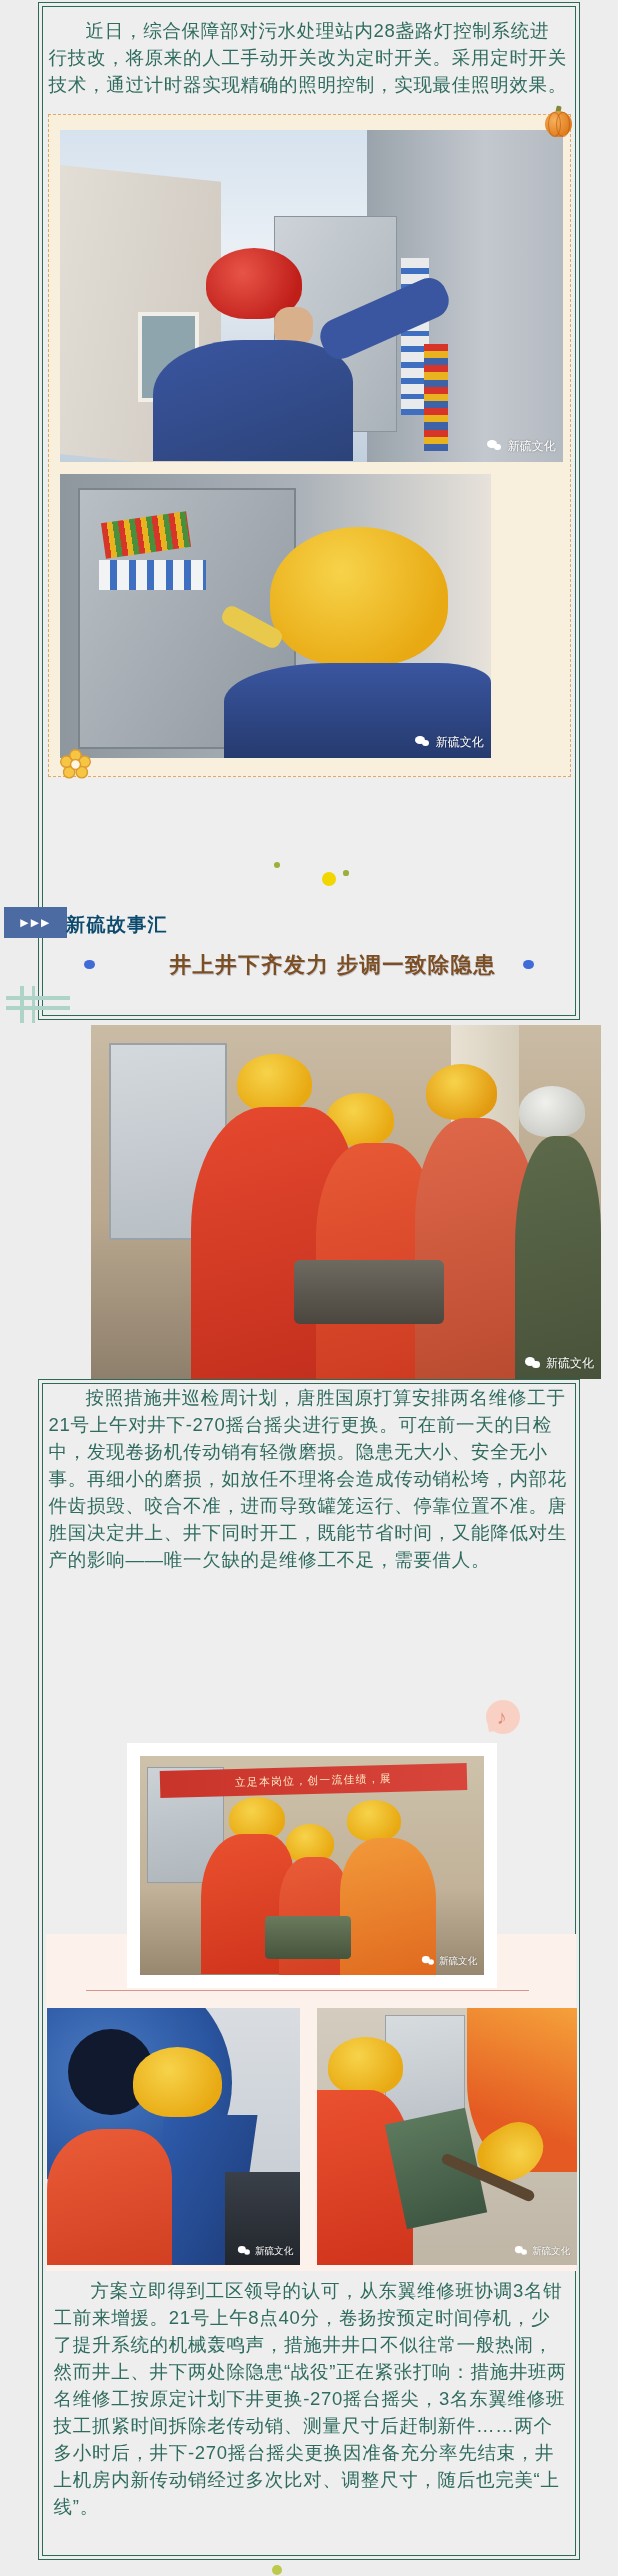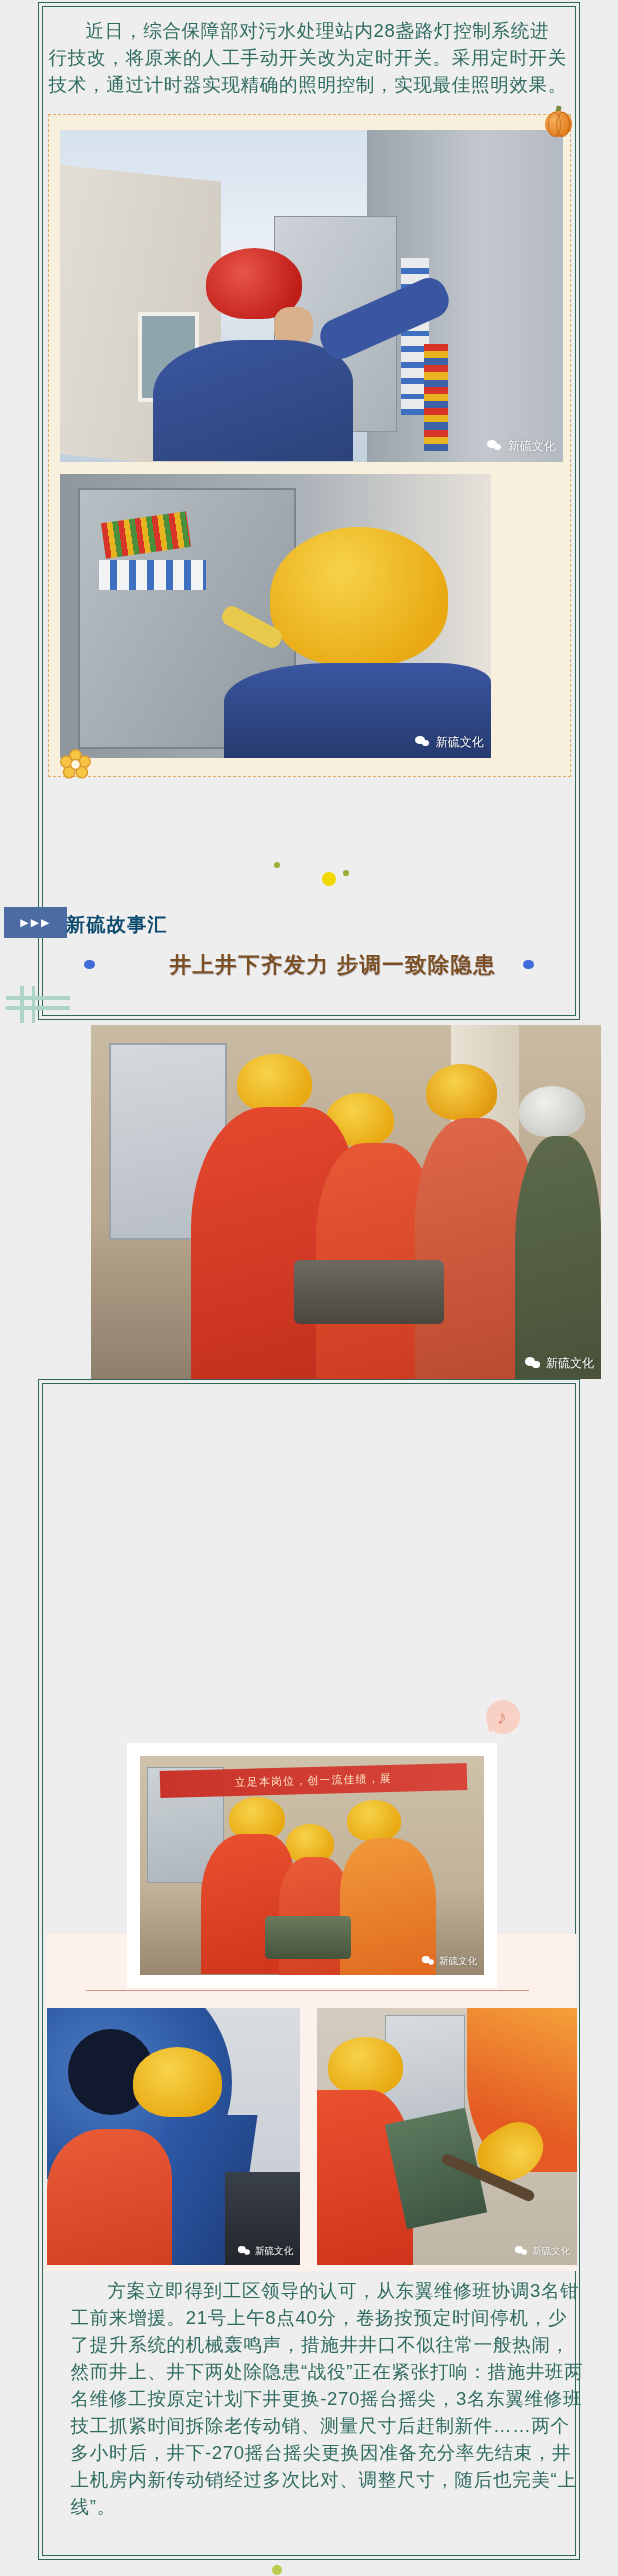--- a/index.html
+++ b/index.html
@@ -54,21 +54,21 @@
   .music .tail{position:absolute;left:1.4px;top:27px;width:0;height:0;border:5px solid transparent;border-top-color:#f9d0c4;transform:rotate(35deg);}
   .music .note{position:absolute;left:0;top:0;width:37px;height:34px;display:flex;align-items:center;justify-content:center;color:#e08d7f;font-size:20px;font-weight:bold;}
 
   .white-card{position:absolute;left:127px;top:1743px;width:370px;height:245px;background:#ffffff;box-sizing:border-box;padding:13px;z-index:3;}
   .pink-panel{position:absolute;left:46px;top:1934px;width:530px;height:337px;background:#fdf1ec;z-index:0;}
   .pink-divider{position:absolute;left:86px;top:1990px;width:443px;height:1.4px;background:#d9958b;z-index:1;}
 
   .banner{position:absolute;left:20px;top:11.4px;width:307px;height:27px;background:linear-gradient(90deg,#c9342a,#d8453a);transform:rotate(-1.5deg);display:flex;align-items:center;justify-content:center;z-index:2;}
   .banner span{color:#ffe9c8;font-size:10.7px;letter-spacing:1.4px;white-space:nowrap;}
 
-  .abs-text{position:absolute;left:22px;width:528px;}
+  .abs-text{position:absolute;left:5px;width:528px;}
 
   .helmet{border-radius:50% 50% 42% 42%;}
 </style>
 </head>
 <body>
 
 <div class="page">
 
   <div class="gbox" style="top:2.1px;height:1018px;">
     <div class="gbox-inner">
@@ -176,20 +176,21 @@
       <span class="wm-icon">
           <span class="wm-b1"></span>
           <span class="wm-b2"></span>
         </span>
       <span>新硫文化</span>
     </div>
   </div>
 
   <div class="gbox" style="top:1379px;height:1181px;">
     <div class="gbox-inner">
+      <p class="para">按照措施井巡检周计划，唐胜国原打算安排两名维修工于21号上午对井下-270摇台摇尖进行更换。可在前一天的日检中，发现卷扬机传动销有轻微磨损。隐患无大小、安全无小事。再细小的磨损，如放任不理将会造成传动销松垮，内部花件齿损毁、咬合不准，进而导致罐笼运行、停靠位置不准。唐胜国决定井上、井下同时开工，既能节省时间，又能降低对生产的影响——唯一欠缺的是维修工不足，需要借人。</p>
 
       <div class="abs-text" style="top:893px;">
         <p class="para">方案立即得到工区领导的认可，从东翼维修班协调3名钳工前来增援。21号上午8点40分，卷扬按预定时间停机，少了提升系统的机械轰鸣声，措施井井口不似往常一般热闹，然而井上、井下两处除隐患“战役”正在紧张打响：措施井班两名维修工按原定计划下井更换-270摇台摇尖，3名东翼维修班技工抓紧时间拆除老传动销、测量尺寸后赶制新件……两个多小时后，井下-270摇台摇尖更换因准备充分率先结束，井上机房内新传动销经过多次比对、调整尺寸，随后也完美“上线”。</p>
       </div>
     </div>
   </div>
 
   <div class="music">
     <div class="bubble"></div>
       <div class="tail"></div>

